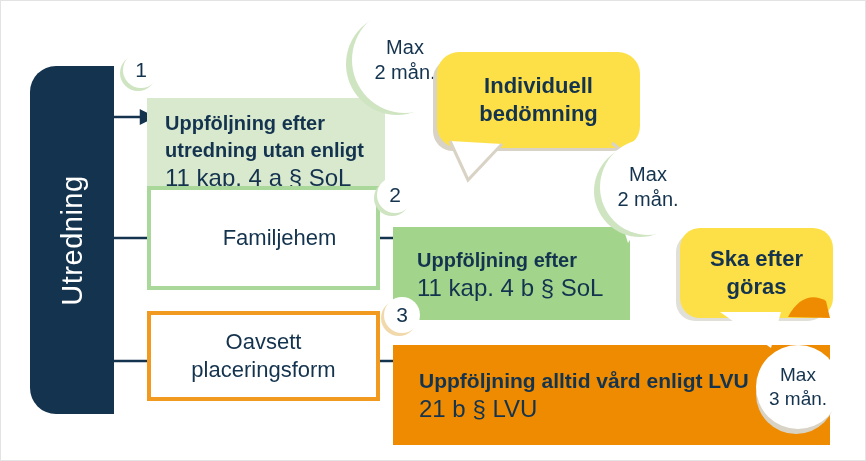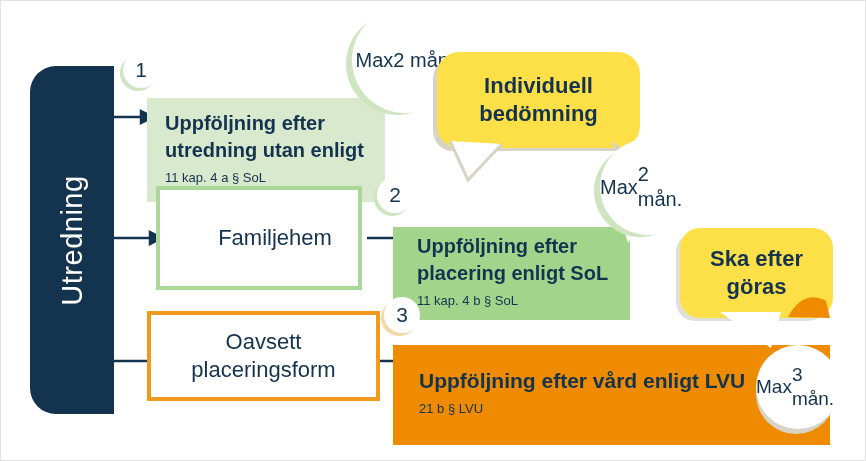--- a/index.html
+++ b/index.html
@@ -22,37 +22,37 @@
     transform:rotate(-90deg);white-space:nowrap;
     color:#fff;font-size:29px;letter-spacing:.5px;
   }
 
   
   .step-box{box-sizing:border-box;display:flex;flex-direction:column;justify-content:center;margin-top:32px;}
   .step1{left:147px;top:66px;width:238px;height:104px;background:var(--lightgreen,#D8E9CE);padding-left:18px;}
   .step2{left:393px;top:195px;width:237px;height:93px;background:var(--green,#A2D58B);padding-left:24px;}
   .step3{left:393px;top:313px;width:437px;height:100px;background:var(--orange,#EE8B00);padding-left:26px;}
   .step-box .b{font-weight:bold;font-size:20px;line-height:27px;}
-  .step-box .r{font-size:13px;line-height:27px;}
+  .step-box .r{font-size:24px;line-height:27px;}
   .step3 .b{font-size:21px;line-height:28px;}
   .step3 .r{line-height:28px;}
 
   
   .src-box{
     box-sizing:border-box;background:#fff;
     display:flex;flex-direction:column;align-items:center;justify-content:center;
     text-align:center;font-size:22px;line-height:28px;
   }
-  .src-fam{left:156px;top:186px;width:206px;height:104px;border:4px solid var(--greenborder,#A9D89A);padding-left:32px;}
+  .src-fam{left:147px;top:186px;width:233px;height:104px;border:4px solid var(--greenborder,#A9D89A);padding-left:32px;}
   .src-oav{left:147px;top:311px;width:233px;height:90px;border:4px solid var(--orangeborder,#F2991F);}
 
   
   .bubble-circle{
     background:#fff;border-radius:50%;
-    display:flex;flex-direction:row;align-items:center;justify-content:center;
+    display:flex;flex-direction:column;align-items:center;justify-content:center;
     font-size:20px;line-height:25px;text-align:left;
   }
   .max1{left:352px;top:7px;width:106px;height:106px;box-shadow:-8px 4px 0 -2px var(--crescent,#CFE4C1);}
   .max2{left:600px;top:139px;width:96px;height:96px;box-shadow:-8px 4px 0 -2px var(--crescent,#CFE4C1);}
   .max6{left:756px;top:345px;width:84px;height:84px;box-shadow:-2px 7px 0 -2px var(--beige,#D8D3C5);font-size:19px;line-height:24px;}
 
   
   .callout-rect{
     background:#fde047;border-radius:22px;
     display:flex;flex-direction:column;align-items:center;justify-content:center;
@@ -99,31 +99,30 @@
     <span class="b">utredning utan enligt</span>
     <span class="r">11 kap. 4 a § SoL</span>
   </div>
 
   <div class="abs src-box src-fam">
     <span>Familjehem</span>
   </div>
 
   <div class="abs step-box step2">
     <span class="b">Uppföljning efter</span>
-    <span class="b">placering enligt SoL</span>
     <span class="r">11 kap. 4 b § SoL</span>
   </div>
 
   <div class="abs src-box src-oav">
     <span>Oavsett</span>
     <span>placeringsform</span>
   </div>
 
   <div class="abs step-box step3">
-    <span class="b">Uppföljning efter vård enligt LVU</span>
+    <span class="b">Uppföljning alltid vård enligt LVU</span>
     <span class="r">21 b § LVU</span>
   </div>
 
   <div class="abs bubble-circle max1">
     <span>Max</span>
     <span>2 mån.</span>
   </div>
 
   <div class="abs callout-rect individuell">
     <span>Individuell</span>

